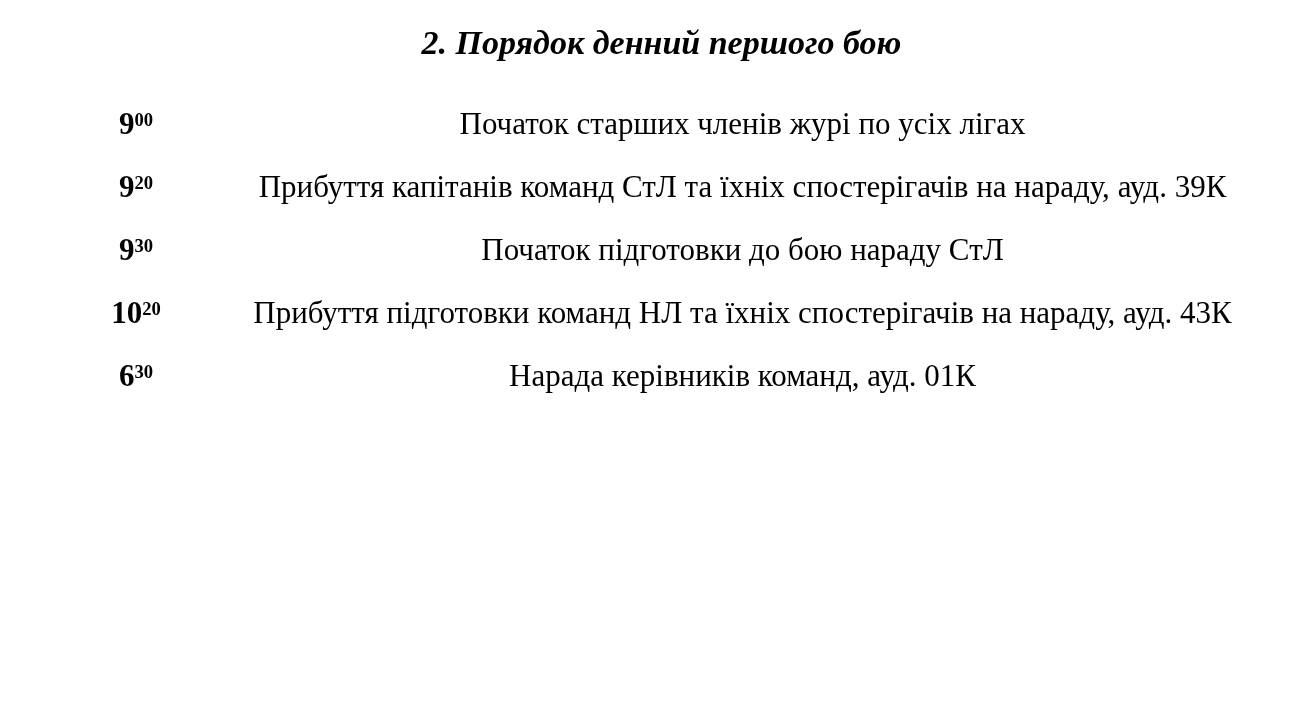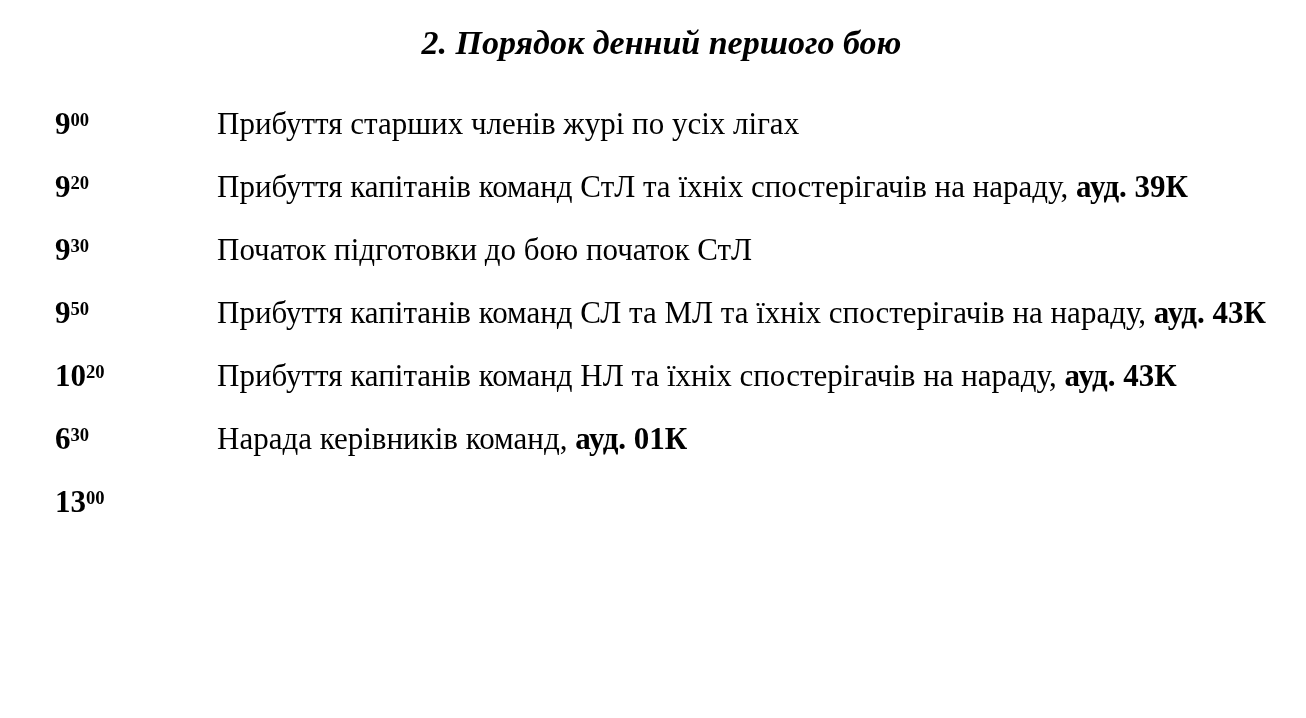--- a/index.html
+++ b/index.html
@@ -28,78 +28,74 @@
   }
   .schedule {
     display: block;
   }
   .row {
     display: flex;
     align-items: flex-start;
     font-size: 31px;
     line-height: 40px;
     margin-bottom: 23px;
+    text-align: center;
   }
   .time {
     flex: 0 0 162px;
     width: 162px;
     font-weight: bold;
     white-space: nowrap;
   }
   .time .minutes {
     font-size: 0.60em;
     line-height: 0;
     position: relative;
     top: -0.42em;
     vertical-align: baseline;
     font-weight: bold;
   }
   .row-text {
     flex: 1 1 auto;
   }
   .seg-bold {
-    font-weight: bold;
+    font-weight: normal;
   }
 </style>
 </head>
 <body>
 
 <div class="page">
   <h1 class="doc-title">2. Порядок денний першого бою</h1>
 
   <div class="schedule">
   <div class="row">
     <div class="time"><span>9</span><span class="minutes">00</span></div>
-    <div class="row-text"><span>Прибуття старших членів журі по усіх лігах</span></div>
+    <div class="row-text"><span>Початок старших членів журі по усіх лігах</span></div>
   </div>
 
   <div class="row">
     <div class="time"><span>9</span><span class="minutes">20</span></div>
     <div class="row-text"><span>Прибуття капітанів команд СтЛ та їхніх спостерігачів на нараду, </span><span class="seg-bold">ауд. 39К</span></div>
   </div>
 
   <div class="row">
     <div class="time"><span>9</span><span class="minutes">30</span></div>
-    <div class="row-text"><span>Початок підготовки до бою початок СтЛ</span></div>
+    <div class="row-text"><span>Початок підготовки до бою нараду СтЛ</span></div>
   </div>
 
-  <div class="row">
-    <div class="time"><span>9</span><span class="minutes">50</span></div>
-    <div class="row-text"><span>Прибуття капітанів команд СЛ та МЛ та їхніх спостерігачів на нараду, </span><span class="seg-bold">ауд. 43К</span></div>
-  </div>
 
 
   <div class="row">
     <div class="time"><span>10</span><span class="minutes">20</span></div>
-    <div class="row-text"><span>Прибуття капітанів команд НЛ та їхніх спостерігачів на нараду, </span><span class="seg-bold">ауд. 43К</span></div>
+    <div class="row-text"><span>Прибуття підготовки команд НЛ та їхніх спостерігачів на нараду, </span><span class="seg-bold">ауд. 43К</span></div>
   </div>
 
 
   <div class="row">
     <div class="time"><span>6</span><span class="minutes">30</span></div>
     <div class="row-text"><span>Нарада керівників команд, </span><span class="seg-bold">ауд. 01К</span></div>
   </div>
 
   <div class="row">
-    <div class="time"><span>13</span><span class="minutes">00</span></div>
   </div>
 </div>
 </div>
 
 </body></html>

